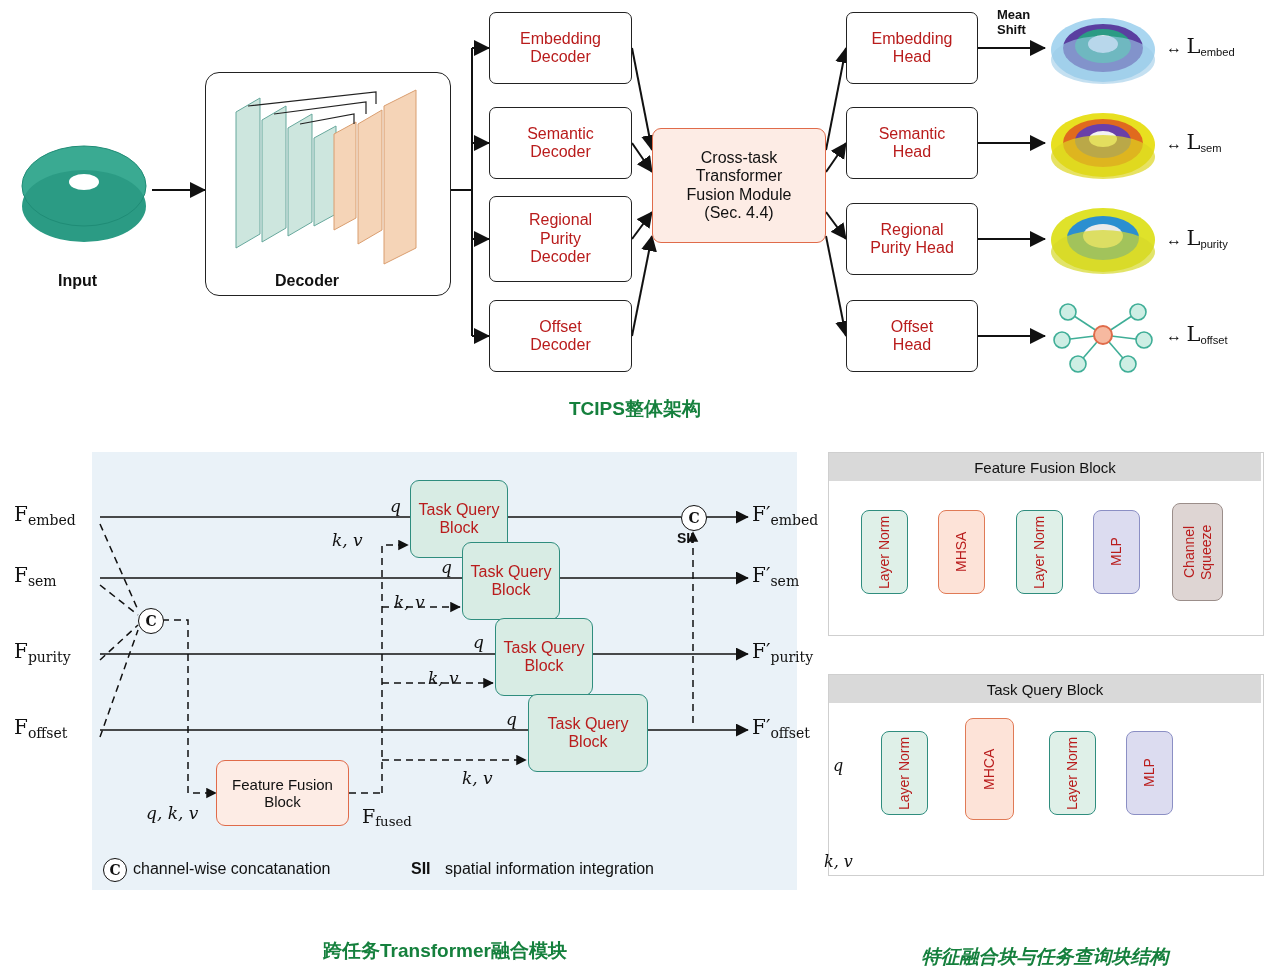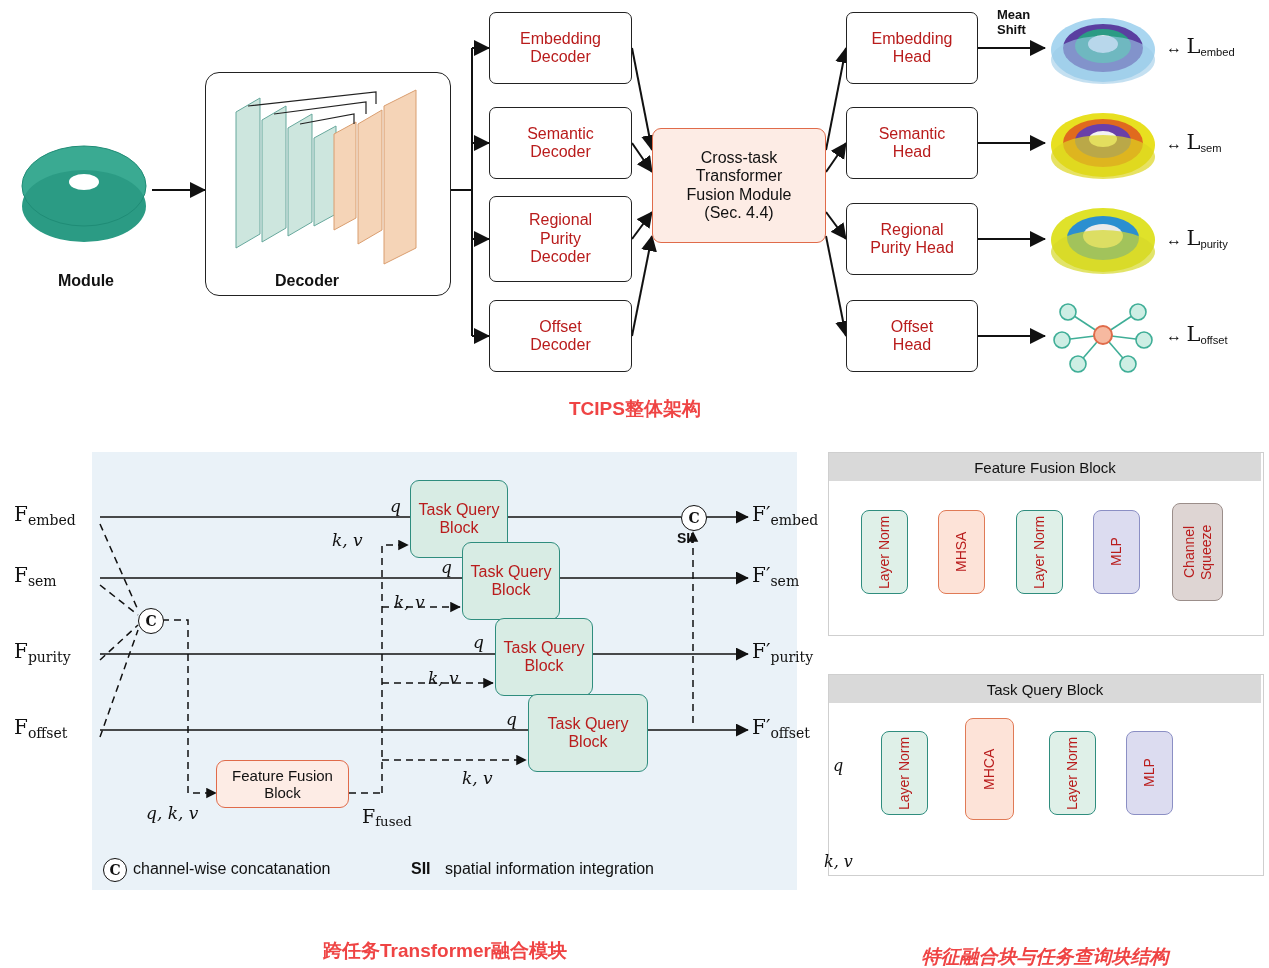--- a/index.html
+++ b/index.html
@@ -32,21 +32,21 @@
   }
   .purplebox{
     border:1.6px solid #8b8fc4;background:#dcdcf0;border-radius:8px;
   }
   .taupebox{
     border:1.6px solid #9b8e8a;background:#ded5d3;border-radius:8px;
   }
   .vert{writing-mode:vertical-rl;transform:rotate(180deg);font-size:14px;}
 
   .caption{
-    position:absolute;font-weight:bold;font-size:19px;text-align:center;color:#ef4444;
+    position:absolute;font-weight:bold;font-size:19px;text-align:center;color:#15803d;
   }
   .lbl{position:absolute;font-size:16px;color:#111;}
   .lbl.bold{font-weight:bold;}
   .mathi{font-style:italic;font-family:"DejaVu Serif", serif;}
   .mathu{font-family:"DejaVu Serif", serif;}
   .sub{font-size:0.7em;vertical-align:-0.25em;font-style:normal;}
 
   
   #fusion-panel{position:absolute;left:92px;top:452px;width:705px;height:438px;background:#eaf2f8;}
   .rightpanel{position:absolute;border:1px solid #cfcfcf;background:#fff;}
@@ -151,21 +151,21 @@
 </svg>
 
 <div class="cloud" style="left:18px;top:120px;width:132px;height:128px;">
   <svg viewBox="0 0 132 128" style="position:static;width:132px;height:128px;">
     <ellipse cx="66" cy="66" rx="62" ry="40" fill="#2fa58c" opacity="0.95"></ellipse>
     <ellipse cx="66" cy="86" rx="62" ry="36" fill="#2b9b84"></ellipse>
     <ellipse cx="66" cy="62" rx="15" ry="8" fill="#ffffff"></ellipse>
     <ellipse cx="66" cy="66" rx="62" ry="40" fill="none" stroke="#1f8c76" stroke-width="1"></ellipse>
   </svg>
 </div>
-<div class="lbl bold" style="left:58px;top:272px;font-size:16px;">Module</div>
+<div class="lbl bold" style="left:58px;top:272px;font-size:16px;">Input</div>
 
 <div class="box" style="left:205px;top:72px;width:246px;height:224px;border-radius:14px;background:#fff;"></div>
 <div class="abs" style="left:216px;top:84px;width:224px;height:200px;">
   <svg viewBox="0 0 224 200" style="position:static;width:224px;height:200px;">
     <g opacity="0.78">
       <polygon points="20,28 44,14 44,150 20,164" fill="#bfe0d6" stroke="#3c8f80" stroke-width="1"></polygon>
       <polygon points="46,36 70,22 70,144 46,158" fill="#bfe0d6" stroke="#3c8f80" stroke-width="1"></polygon>
       <polygon points="72,44 96,30 96,138 72,152" fill="#bfe0d6" stroke="#3c8f80" stroke-width="1"></polygon>
       <polygon points="98,54 120,42 120,130 98,142" fill="#bfe0d6" stroke="#3c8f80" stroke-width="1"></polygon>
       <polygon points="118,50 140,38 140,134 118,146" fill="#f3c9a4" stroke="#cf8246" stroke-width="1"></polygon>
@@ -355,21 +355,21 @@
     <div>Block</div>
   </div>
 </div>
 <div class="box green" style="left:528px;top:694px;width:120px;height:78px;">
   <div>
     <div>Task Query</div>
     <div>Block</div>
   </div>
 </div>
 
-<div class="box fusion" style="left:216px;top:760px;width:133px;height:48px;font-size:15px;">
+<div class="box fusion" style="left:216px;top:760px;width:133px;height:66px;font-size:15px;">
   <div>
     <div>Feature Fusion</div>
     <div>Block</div>
   </div>
 </div>
 
 <div class="lbl mathi" style="left:390px;top:496px;font-size:17px;">q</div>
 <div class="lbl mathi" style="left:441px;top:557px;font-size:17px;">q</div>
 <div class="lbl mathi" style="left:473px;top:632px;font-size:17px;">q</div>
 <div class="lbl mathi" style="left:506px;top:709px;font-size:17px;">q</div>

